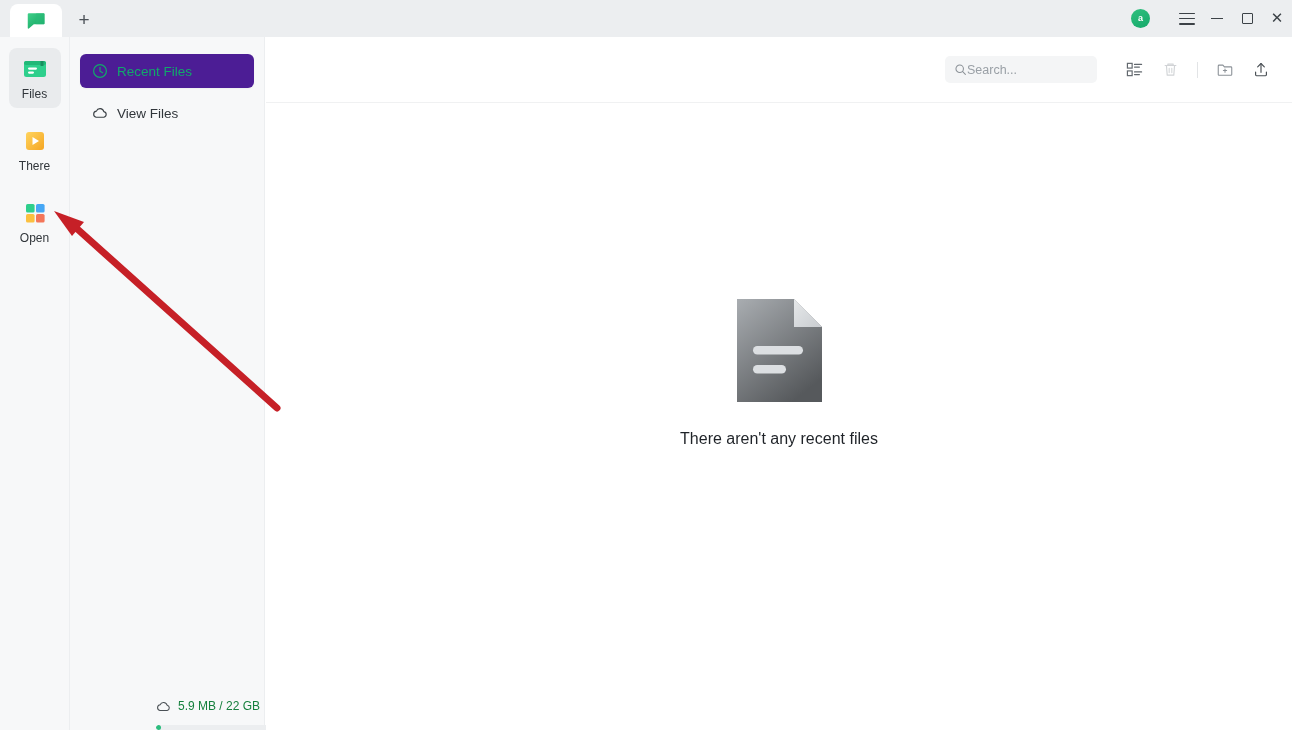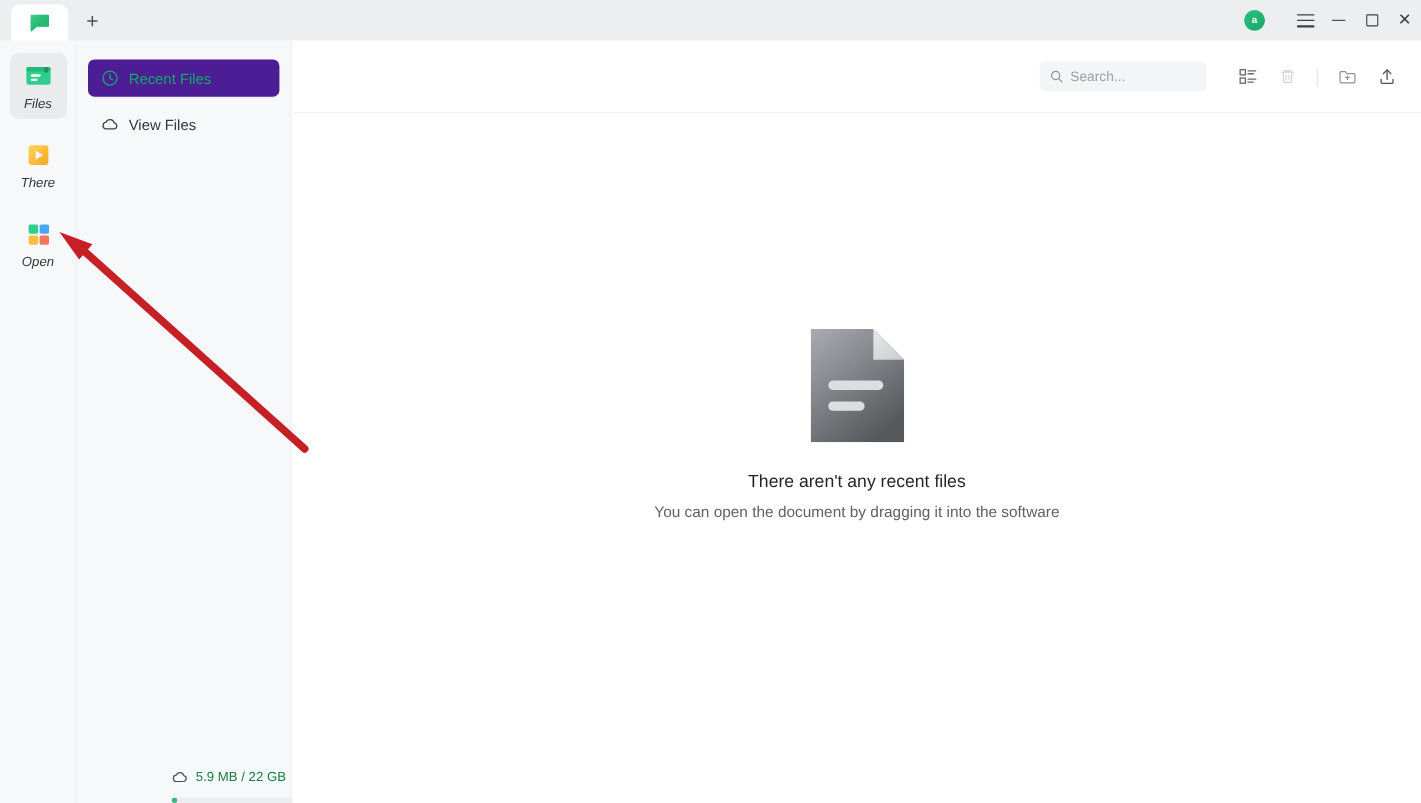--- a/index.html
+++ b/index.html
@@ -58,21 +58,21 @@
   .rail {
     position: absolute; left: 0; top: 37px; width: 70px; height: 693px;
     background: #f7f8f9;
     border-right: 1px solid #eceef0;
     padding-top: 11px;
   }
   .rail-item {
     width: 52px; height: 60px; margin: 0 auto 12px auto;
     border-radius: 8px;
     display: flex; flex-direction: column; align-items: center; justify-content: center;
-    cursor: pointer; gap: 4px; font-style: italic;
+    cursor: pointer; gap: 4px;
   }
   .rail-item.active { background: #e9ebed; }
   .rail-icon { width: 28px; height: 28px; display: block; }
   .rail-label { font-size: 12px; color: #31363b; line-height: 14px; }
 
   
   .nav {
     position: absolute; left: 70px; top: 37px; width: 195px; height: 693px;
     background: #f7f8f9;
     border-right: 1px solid #eceef0;
@@ -107,21 +107,21 @@
     position: absolute; left: 266px; top: 37px; right: 0; bottom: 0;
     background: #ffffff;
   }
   .toolbar {
     height: 66px; display: flex; align-items: center; justify-content: flex-end;
     padding-right: 16px; gap: 0;
     border-bottom: 1px solid #f0f1f2;
   }
   .search-box {
     width: 152px; height: 27px; background: #f4f5f6; border-radius: 5px;
-    display: flex; align-items: center; padding: 0 9px; gap: 6px;
+    display: flex; align-items: center; padding: 0 9px; 
     margin-right: 16px;
   }
   .search-input {
     border: none; outline: none; background: transparent;
     font-family: "Liberation Sans", sans-serif; font-size: 12.5px;
     color: #3b4146; width: 110px;
   }
   .search-input::placeholder { color: #9aa0a6; }
   .tb-btn {
     width: 30px; height: 30px; display: flex; align-items: center; justify-content: center;
@@ -314,21 +314,20 @@
             <stop offset="0%" stop-color="#e6e8ea"></stop>
             <stop offset="100%" stop-color="#c9ccd0"></stop>
           </linearGradient>
         </defs>
         <path d="M0 0 H57 L85 28 V103 H0 Z" fill="url(#dg)"></path>
         <path d="M57 0 L85 28 H57 Z" fill="url(#fg)"></path>
         <rect x="16" y="47" width="50" height="8.5" rx="4.25" fill="#dcdfe2"></rect>
         <rect x="16" y="66" width="33" height="8.5" rx="4.25" fill="#dcdfe2"></rect>
       </svg>
       <div class="empty-title">There aren't any recent files</div>
-      <div class="empty-sub">You can open the document by dragging it into the software</div>
     </div>
   </div>
 
   <svg class="annot" viewBox="0 0 1292 730">
     <line x1="277" y1="408" x2="74" y2="226" stroke="#c62027" stroke-width="7" stroke-linecap="round"></line>
     <path d="M54 211 L84 222 L72 236 Z" fill="#c62027"></path>
   </svg>
 
 </div>
 

